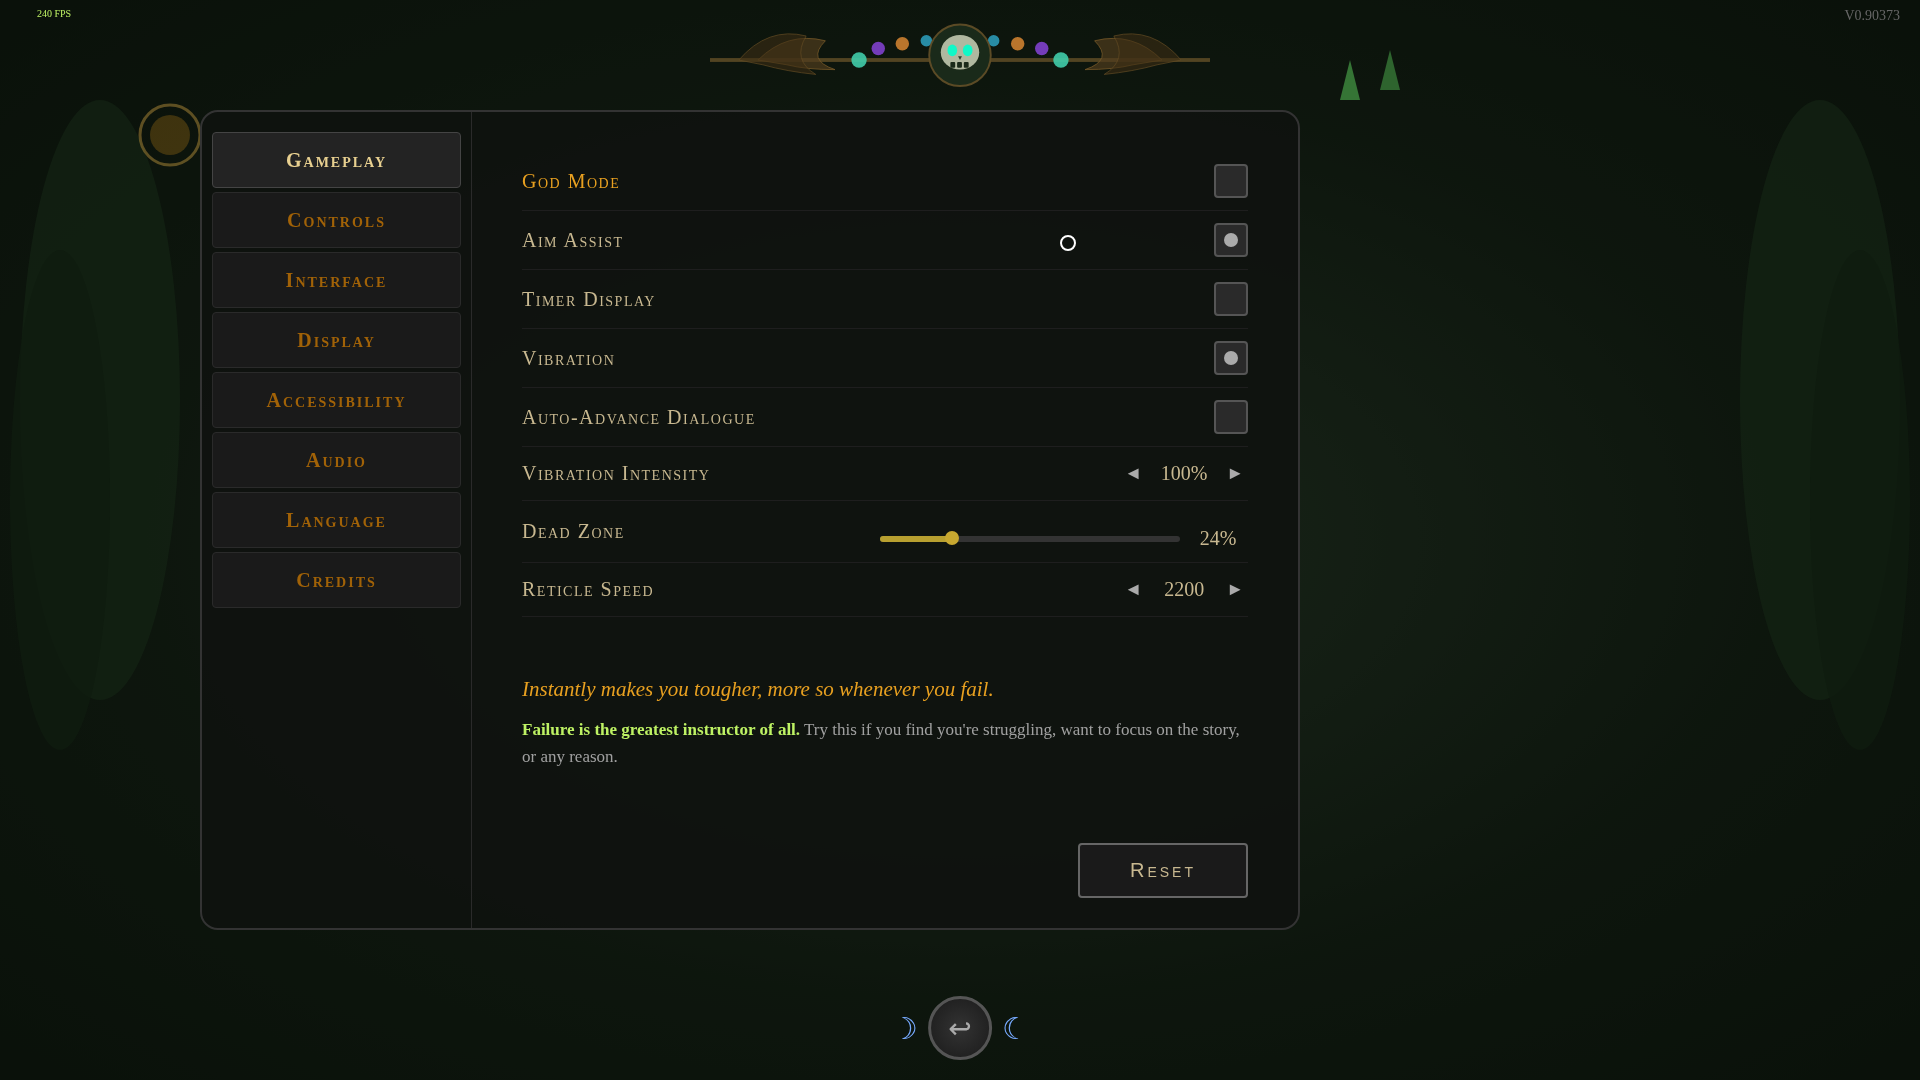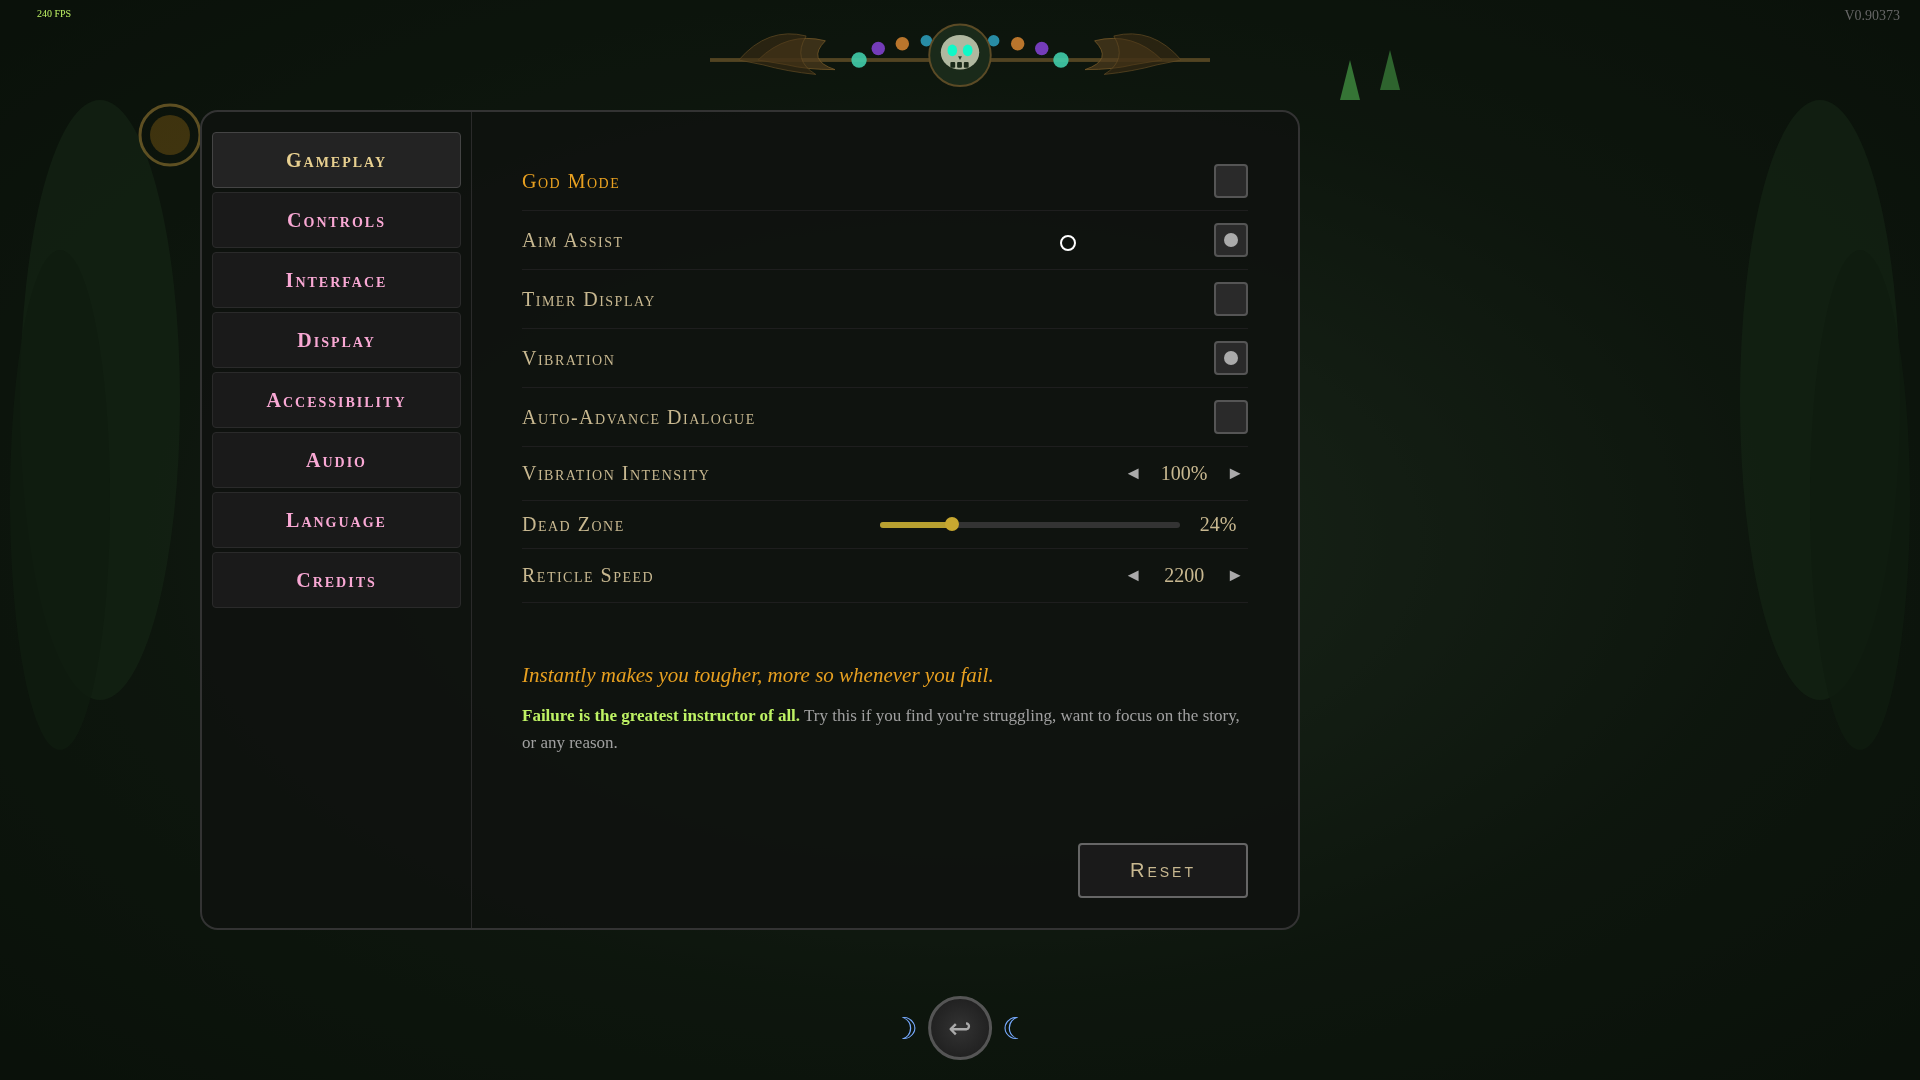--- a/index.html
+++ b/index.html
@@ -67,21 +67,21 @@
       text-decoration: none;
       text-align: right;
     }
 
     .sidebar-item.active {
       background: #232323;
       border-color: #444;
     }
 
     .sidebar-item-label {
-      color: #f9a8d4;
+      color: #a16207;
       font-size: 20px;
       font-variant: small-caps;
       letter-spacing: 2px;
       font-weight: bold;
     }
 
     .sidebar-item.active .sidebar-item-label {
       color: #e8d090;
     }
 
@@ -171,20 +171,21 @@
       font-size: 20px;
       font-variant: small-caps;
       min-width: 60px;
       text-align: center;
     }
 
     
     .slider-bar-container {
       display: flex;
       gap: 8px;
+      margin-top: 14px;
     }
 
     .slider-bar {
       width: 300px;
       height: 6px;
       background: #333;
       border-radius: 3px;
       position: relative;
       cursor: pointer;
     }

